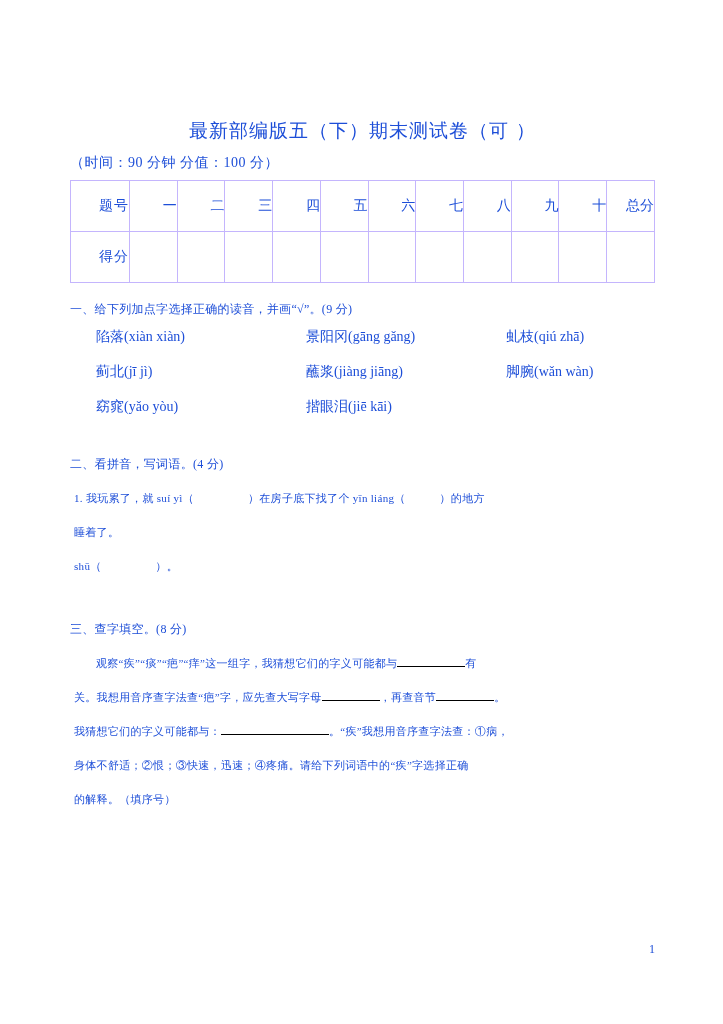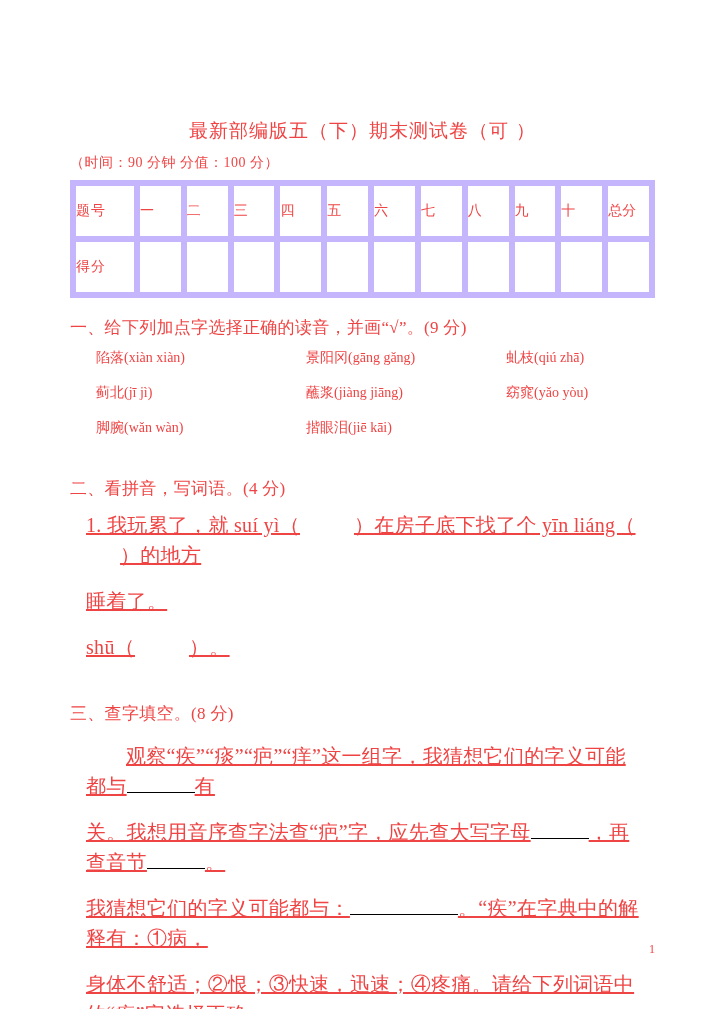--- a/index.html
+++ b/index.html
@@ -7,21 +7,21 @@
     padding: 0;
     background: #ffffff;
   }
   .page {
     position: relative;
     width: 723px;
     height: 1009px;
     margin: 0 auto;
     background: #ffffff;
     font-family: "Liberation Serif", "DejaVu Serif", serif;
-    color: #ef4444;
+    color: #1d4ed8;
     box-sizing: border-box;
     overflow: hidden;
   }
   .content {
     position: absolute;
     left: 70px;
     top: 118px;
     width: 585px;
   }
   .doc-title {
@@ -37,55 +37,54 @@
     margin: 10px 26px 8px 0;
     letter-spacing: 0.5px;
   }
   table.score-table {
     border-collapse: collapse;
     width: 100%;
     margin-top: 6px;
     table-layout: fixed;
   }
   table.score-table td {
-    border: 6px solid #c4b5fd;
+    border: 1px solid #c4b5fd;
     height: 26px;
-    text-align: left;
+    text-align: right;
     font-size: 14px;
     padding: 12px 0;
   }
   table.score-table td.label-cell {
     width: 58px;
     letter-spacing: 1px;
   }
   .section {
     margin-top: 18px;
   }
   .section-head {
-    font-size: 17px;
+    font-size: 12px;
     letter-spacing: 0.3px;
     margin-bottom: 10px;
   }
   .pinyin-grid {
     display: grid;
     grid-template-columns: 210px 200px auto;
     row-gap: 17px;
     font-size: 14px;
     margin-left: 26px;
   }
   .pinyin-grid .cell {
     white-space: nowrap;
     font-family: Liberation Serif, serif;
   }
   .para {
-    font-size: 20px;
+    font-size: 11px;
     line-height: 30px;
     letter-spacing: 0.3px;
-    margin: 16px;
-    text-decoration: underline;
+    margin: 4px;
   }
   .indent2 {
     text-indent: 2em;
   }
   .blank-long {
     display: inline-block;
     border-bottom: 1px solid #000;
     width: 68px;
     height: 13px;
   }
@@ -156,22 +155,22 @@
     </table>
 
     <div class="section">
       <div class="section-head">一、给下列加点字选择正确的读音，并画“√”。(9 分)</div>
       <div class="pinyin-grid">
         <div class="cell">陷落(xiàn   xiàn)</div>
         <div class="cell">景阳冈(gāng gǎng)</div>
         <div class="cell">虬枝(qiú zhā)</div>
         <div class="cell">蓟北(jī   jì)</div>
         <div class="cell">蘸浆(jiàng jiāng)</div>
+        <div class="cell">脚腕(wǎn wàn)</div>
         <div class="cell">窈窕(yǎo yòu)</div>
-        <div class="cell">脚腕(wǎn wàn)</div>
         <div class="cell">揩眼泪(jiē kāi)</div>
       </div>
     </div>
 
     <div class="section" style="margin-top:40px;">
       <div class="section-head">二、看拼音，写词语。(4 分)</div>
       <p class="para s2-line">
         <span>1. 我玩累了，就 suí yì（</span><span class="gap-md"></span><span>）在房子底下找了个 yīn liáng（</span><span class="gap-sm"></span><span>）的地方</span>
       </p>
       <p class="para">睡着了。</p>
@@ -182,21 +181,21 @@
 
     <div class="section" style="margin-top:40px;">
       <div class="section-head">三、查字填空。(8 分)</div>
       <p class="para indent2">
         <span>观察“疾”“痰”“疤”“痒”这一组字，我猜想它们的字义可能都与</span><span class="blank-long"></span><span>有</span>
       </p>
       <p class="para">
         <span>关。我想用音序查字法查“疤”字，应先查大写字母</span><span class="blank-med"></span><span>，再查音节</span><span class="blank-med"></span><span>。</span>
       </p>
       <p class="para">
-        <span>我猜想它们的字义可能都与：</span><span class="blank-xl"></span><span>。“疾”在字典中的解释有：①病，</span>
+        <span>我猜想它们的字义可能都与：</span><span class="blank-xl"></span><span>。“疾”我想用音序查字法查：①病，</span>
       </p>
       <p class="para">身体不舒适；②恨；③快速，迅速；④疼痛。请给下列词语中的“疾”字选择正确</p>
       <p class="para">的解释。（填序号）</p>
     </div>
 
   </div>
 
   <div class="page-number">1</div>
 </div>
 

